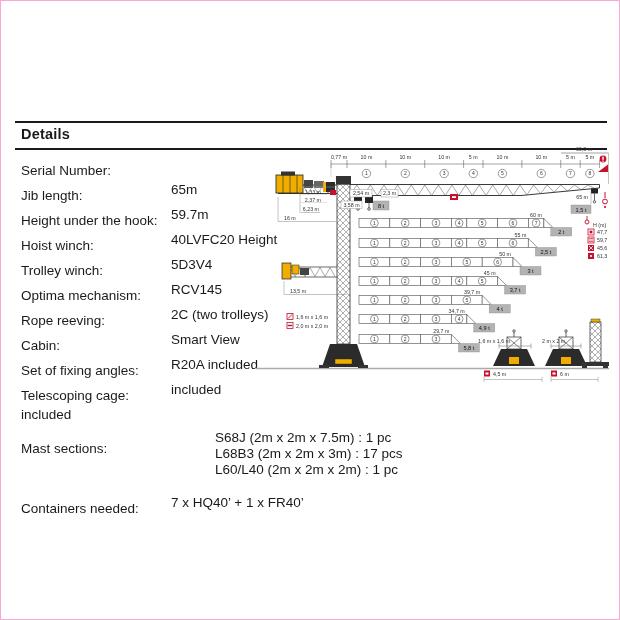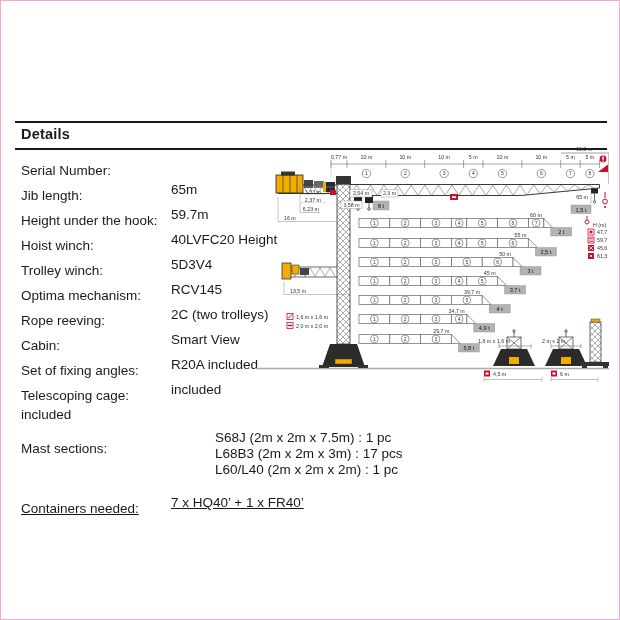--- a/index.html
+++ b/index.html
@@ -5,21 +5,21 @@
   html,body{margin:0;padding:0;background:#fff;}
   .page{position:relative;width:618px;height:618px;background:#ffffff;border:1px solid #f9a8d4;
         font-family:"Liberation Sans",sans-serif;color:#1a1a1a;overflow:hidden;}
   .rule{position:absolute;left:14px;right:12px;border-top:2px solid #1a1a1a;}
   .rule.r1{top:120px;}
   .rule.r2{top:147px;}
   .title{position:absolute;left:20px;top:125px;font-size:14.5px;font-weight:bold;letter-spacing:.2px;}
   .specs{position:absolute;left:20px;top:151px;width:400px;}
   .spec-row{display:flex;height:25px;align-items:center;font-size:13.5px;}
   .spec-row.multi{height:auto;align-items:flex-start;padding:3px 0 4px;gap:44px;}
-  .spec-row.gap{margin-top:8px;text-decoration:underline;}
+  .spec-row.gap{margin-top:8px;}
   .spec-label{width:150px;flex:none;margin-top:11px;}
   .spec-value{white-space:pre-line;}
   .spec-row.multi .spec-value{line-height:16px;}
   svg.crane{position:absolute;left:0;top:0;width:618px;height:618px;pointer-events:none;}
   svg text{font-family:"Liberation Sans",sans-serif;fill:#333;}
   .dim{font-size:5.3px;}
   .seg{font-size:5px;}
   .badge-t{font-size:5.6px;fill:#111;}
   .leg{font-size:5.3px;}
 </style>

